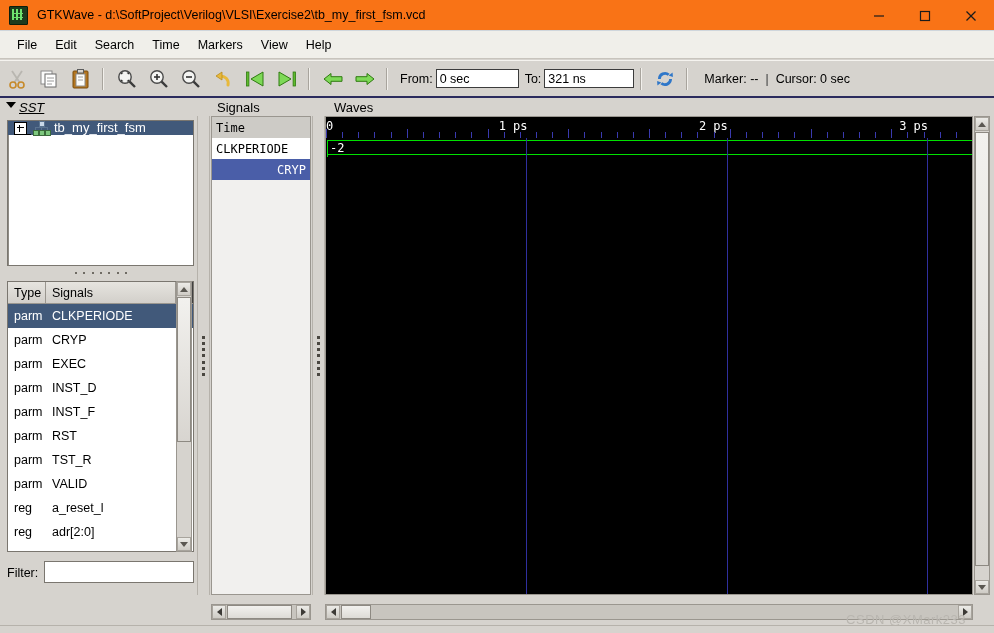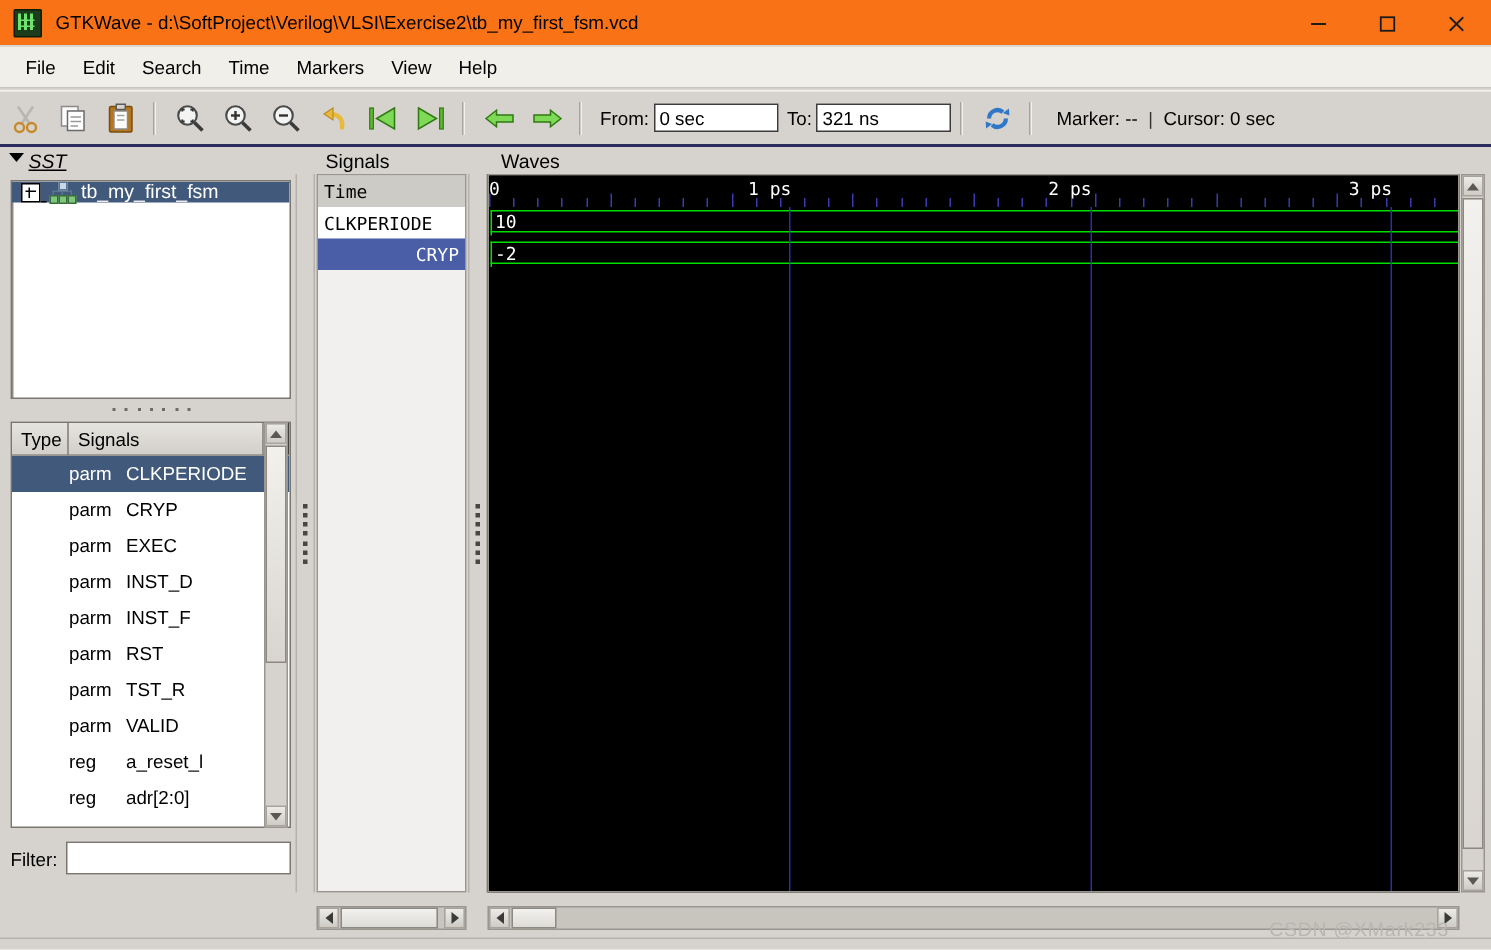--- a/index.html
+++ b/index.html
@@ -270,21 +270,21 @@
   .sh-name { width: 130px; }
   .siglist-body { position:relative; }
   .sig-row {
     height: 24px;
     display: flex;
     align-items: center;
     font-size: 12.5px;
     box-sizing: border-box;
   }
   .sig-row.selected { background:#41597a; color:#ffffff; }
-  .sig-type { width: 38px; padding-left: 6px; box-sizing:border-box;margin-left:32px; }
+  .sig-type { width: 38px; padding-left: 6px; box-sizing:border-box; }
   .sig-name { padding-left: 6px; }
 
   
   .vsb {
     position: absolute;
     width: 16px;
     background: #d6d3ce;
     border: 1px solid #9a968f;
     box-sizing: border-box;
   }
@@ -854,25 +854,20 @@
         <div class="tick-mark" style="left: 549px; height: 6px;"></div>
         <div class="tick-mark" style="left: 565px; height: 9px;"></div>
         <div class="tick-mark" style="left: 581px; height: 6px;"></div>
         <div class="tick-mark" style="left: 598px; height: 6px;"></div>
         <div class="tick-mark" style="left: 614px; height: 6px;"></div>
         <div class="tick-mark" style="left: 630px; height: 6px;"></div>
       </div>
     <div class="wave-rows" id="wave-rows">
         <div class="wave-row">
           <div class="bus" style="border-top-color: rgb(0, 224, 0); border-bottom-color: rgb(0, 224, 0);">
-            <div class="bus-val">10</div>
-          </div>
-        </div>
-        <div class="wave-row">
-          <div class="bus" style="border-top-color: rgb(0, 224, 0); border-bottom-color: rgb(0, 224, 0);">
             <div class="bus-val">-2</div>
           </div>
         </div>
       </div>
   <div class="vgrid" style="left: 200px; height: 458px;"></div>
       <div class="vgrid" style="left: 401px; height: 458px;"></div>
       <div class="vgrid" style="left: 601px; height: 458px;"></div>
     </div>
 
   <div class="vsb" style="left:974px; top:116px; height:479px;">

